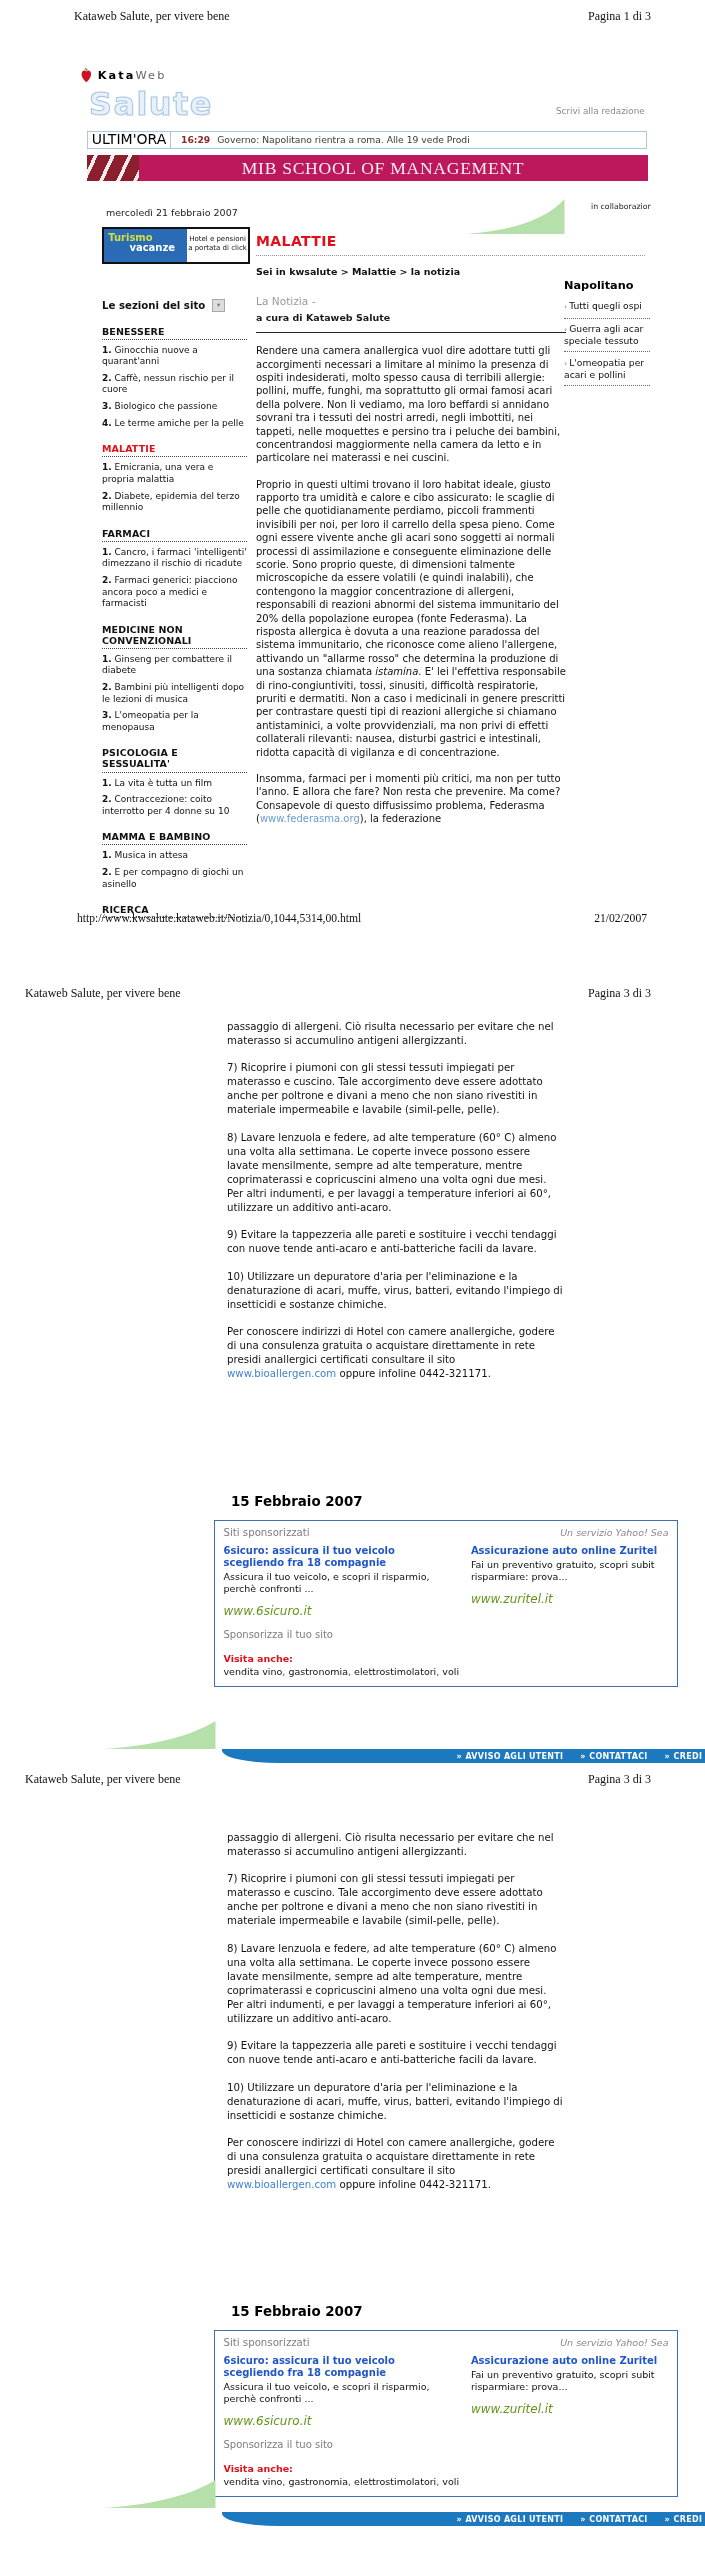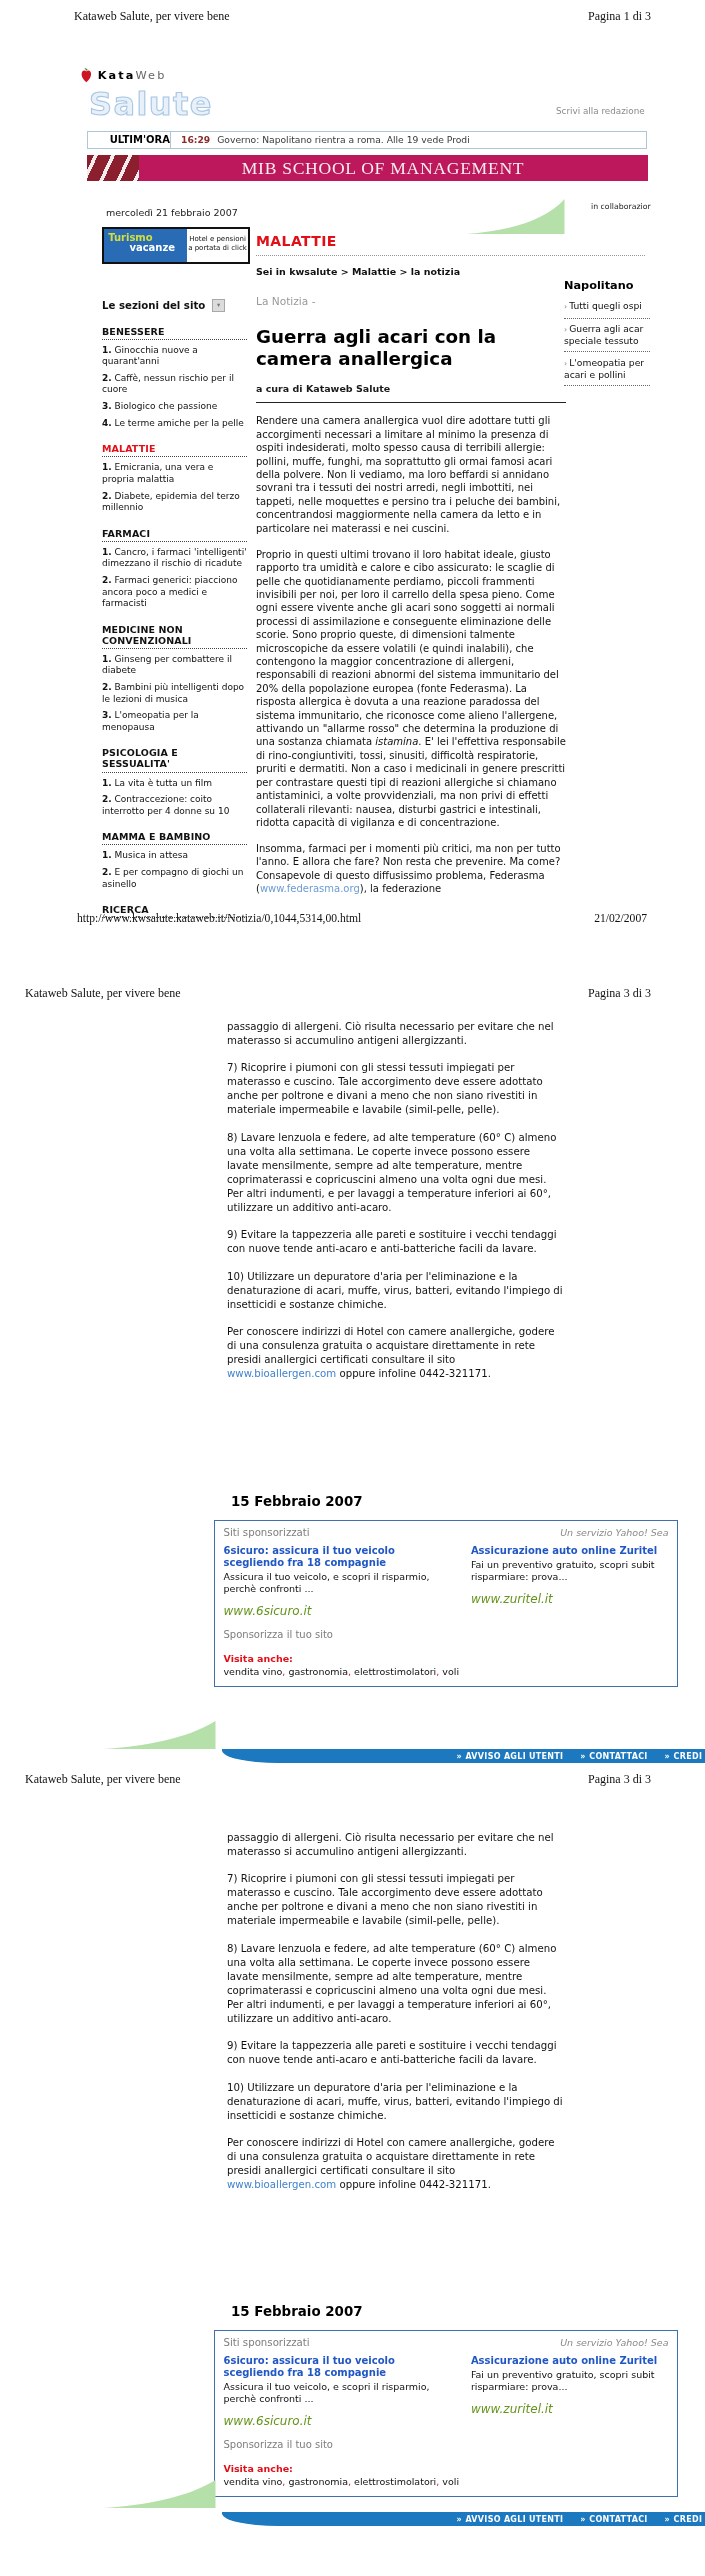--- a/index.html
+++ b/index.html
@@ -13,21 +13,21 @@
   .pg2 .phead{top:26px;left:25px;}
   .pg3 .phead{top:5.6px;left:25px;}
   
   .brand{position:absolute;left:80px;top:67px;display:flex;align-items:center;gap:5px;}
   .brand svg{display:block;}
   .kata{font-weight:bold;font-size:11.3px;letter-spacing:2.1px;color:#000;}
   .webp{font-size:11.3px;letter-spacing:2.1px;color:#666;}
   .salute{position:absolute;left:89px;top:85px;font-size:32px;font-weight:bold;letter-spacing:1.4px;color:#e8f1f9;-webkit-text-stroke:1.1px #a9c7e4;text-shadow:0 0 0.7px #a9c7e4;}
   .write{position:absolute;left:556px;top:106px;font-size:8.8px;color:#8a8a8a;}
   .ticker{position:absolute;left:87px;top:131px;width:560px;height:17.6px;border:1.4px solid #adc6da;display:flex;align-items:center;box-sizing:border-box;background:#fff;}
-  .tlabel{width:82px;text-align:right;font-weight:bold;font-size:10px;color:#000;border-right:1.4px solid #adc6da;align-self:stretch;line-height:15px;}
+  .tlabel{width:82px;text-align:center;font-weight:normal;font-size:14px;color:#000;border-right:1.4px solid #adc6da;align-self:stretch;line-height:15px;}
   .ttime{color:#8b2a2a;font-weight:bold;font-size:9.2px;margin:0 7px 0 10px;}
   .ttext{font-size:9.2px;color:#3a3a3a;}
   .mib{position:absolute;left:87px;top:155px;width:561px;height:26px;background:#be185d;}
   .miblogo{position:absolute;left:0;top:0;width:52px;height:26px;background:repeating-linear-gradient(115deg,#8c1f2d 0 6.4px,#f3eded 6.4px 10px,#8c1f2d 10px 15.5px);}
   .mibtxt{position:absolute;left:52px;right:21px;top:0;height:26px;line-height:26px;text-align:center;color:#f5efef;font-family:"Liberation Serif",serif;font-size:17.6px;letter-spacing:0.7px;}
   .swoosh1{position:absolute;left:466px;top:199px;}
   .collab{position:absolute;left:591px;top:202px;font-size:7.8px;color:#222;}
   .dateline{position:absolute;left:106px;top:207px;font-size:9.5px;color:#222;}
   
   .sbar{position:absolute;left:102px;top:227px;width:145px;}
@@ -188,21 +188,20 @@
 
     <div class="ssec">
       <h4>RICERCA</h4>
     </div>
   </div>
 
   <div class="ccol">
     <div class="sec-label">MALATTIE</div>
     <div class="crumbs">Sei in kwsalute &gt; Malattie &gt; la notizia</div>
     <div class="kicker">La Notizia -</div>
-    <h1 class="atitle">Guerra agli acari con la camera anallergica</h1>
     <div class="byline">a cura di Kataweb Salute</div>
     <div class="adiv"></div>
     <div class="abody">
       <p>Rendere una camera anallergica vuol dire adottare tutti gli accorgimenti necessari a limitare al minimo la presenza di ospiti indesiderati, molto spesso causa di terribili allergie: pollini, muffe, funghi, ma soprattutto gli ormai famosi acari della polvere. Non li vediamo, ma loro beffardi si annidano sovrani tra i tessuti dei nostri arredi, negli imbottiti, nei tappeti, nelle moquettes e persino tra i peluche dei bambini, concentrandosi maggiormente nella camera da letto e in particolare nei materassi e nei cuscini.</p>
       <p><span>Proprio in questi ultimi trovano il loro habitat ideale, giusto rapporto tra umidità e calore e cibo assicurato: le scaglie di pelle che quotidianamente perdiamo, piccoli frammenti invisibili per noi, per loro il carrello della spesa pieno. Come ogni essere vivente anche gli acari sono soggetti ai normali processi di assimilazione e conseguente eliminazione delle scorie. Sono proprio queste, di dimensioni talmente microscopiche da essere volatili (e quindi inalabili), che contengono la maggior concentrazione di allergeni, responsabili di reazioni abnormi del sistema immunitario del 20% della popolazione europea (fonte Federasma). La risposta allergica è dovuta a una reazione paradossa del sistema immunitario, che riconosce come alieno l'allergene, attivando un "allarme rosso" che determina la produzione di una sostanza chiamata </span><i>istamina</i><span>. E' lei l'effettiva responsabile di rino-congiuntiviti, tossi, sinusiti, difficoltà respiratorie, pruriti e dermatiti. Non a caso i medicinali in genere prescritti per contrastare questi tipi di reazioni allergiche si chiamano antistaminici, a volte provvidenziali, ma non privi di effetti collaterali rilevanti: nausea, disturbi gastrici e intestinali, ridotta capacità di vigilanza e di concentrazione.</span></p>
       <p><span>Insomma, farmaci per i momenti più critici, ma non per tutto l'anno. E allora che fare? Non resta che prevenire. Ma come?</span><br><span>Consapevole di questo diffusissimo problema, Federasma (</span><span class="ilink">www.federasma.org</span><span>), la federazione</span></p>
     </div>
   </div>
 
   <div class="rel">

